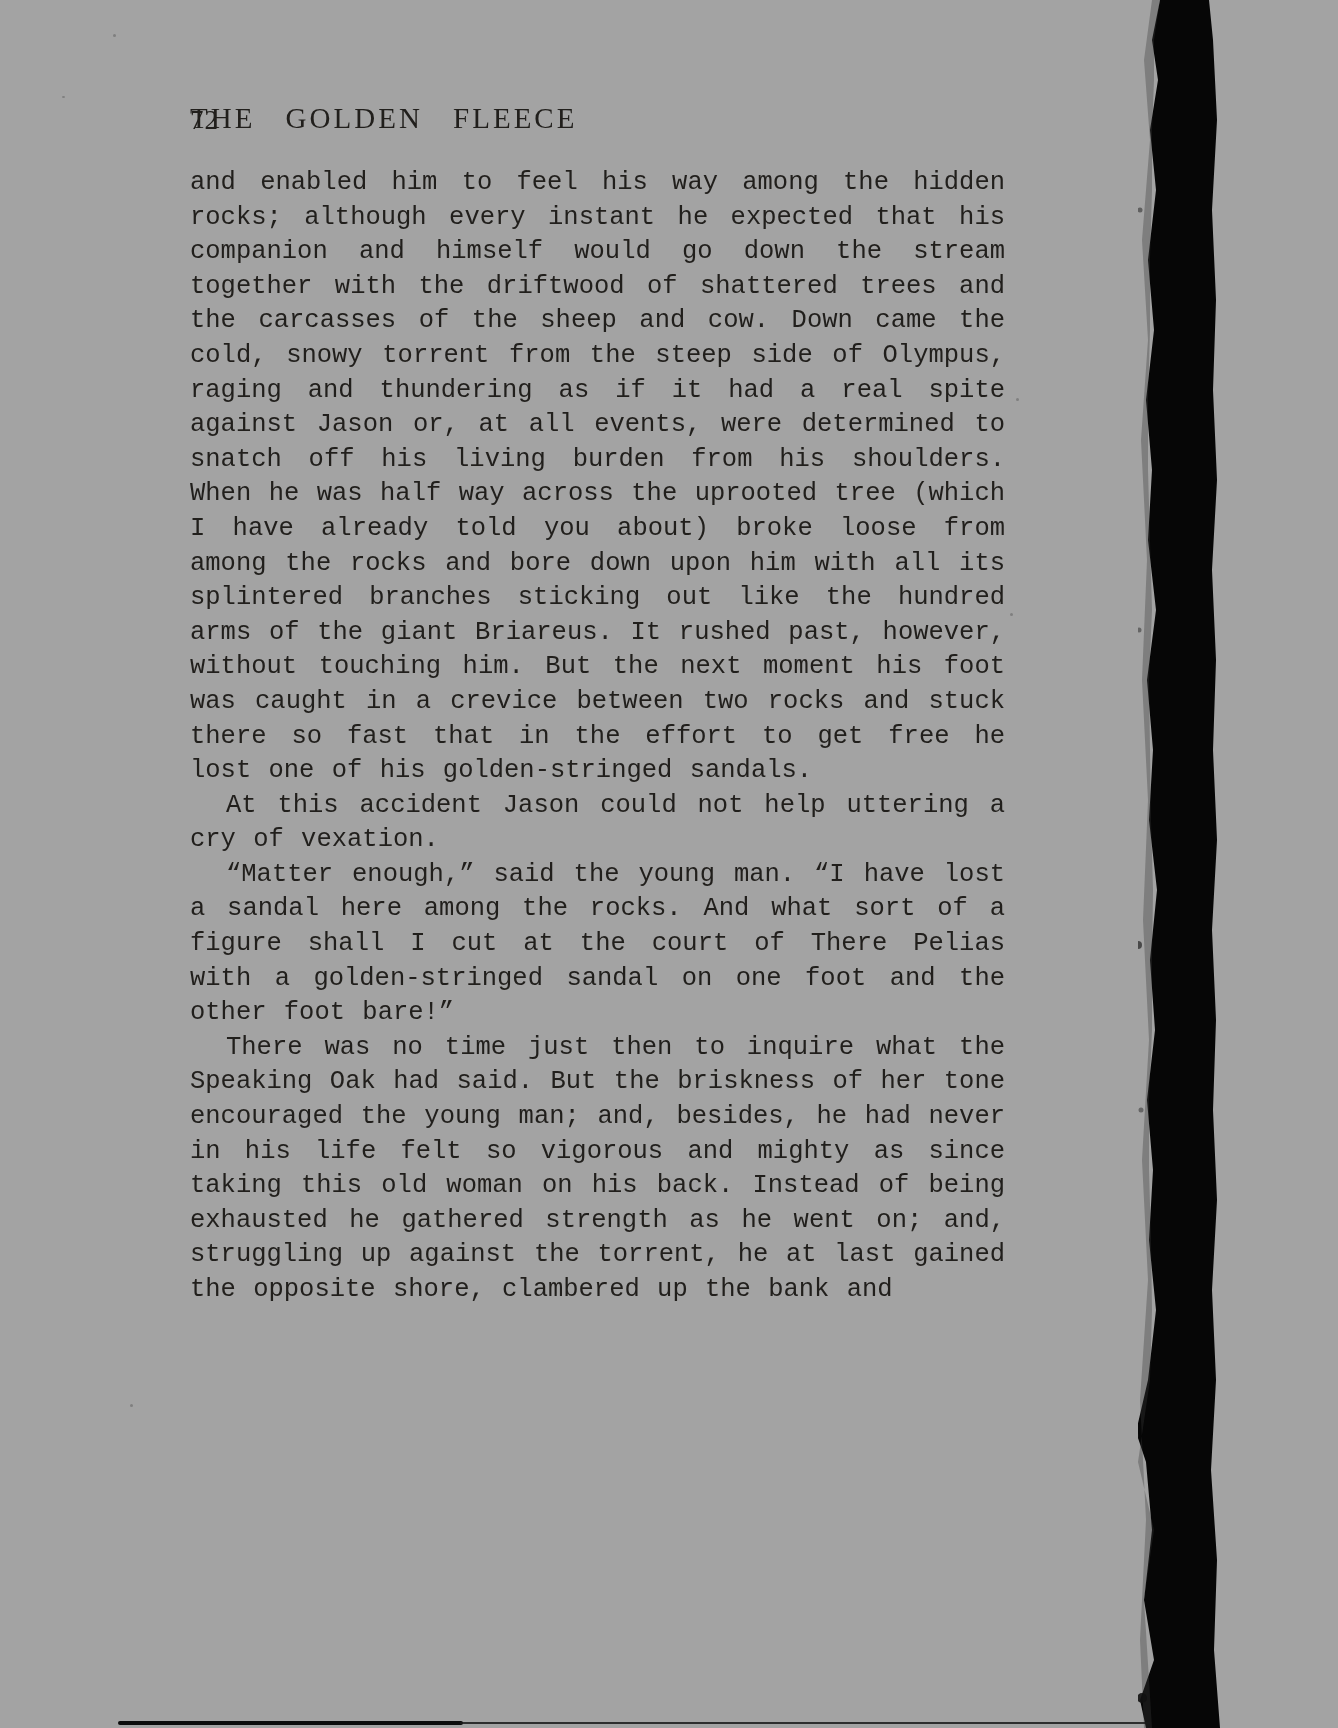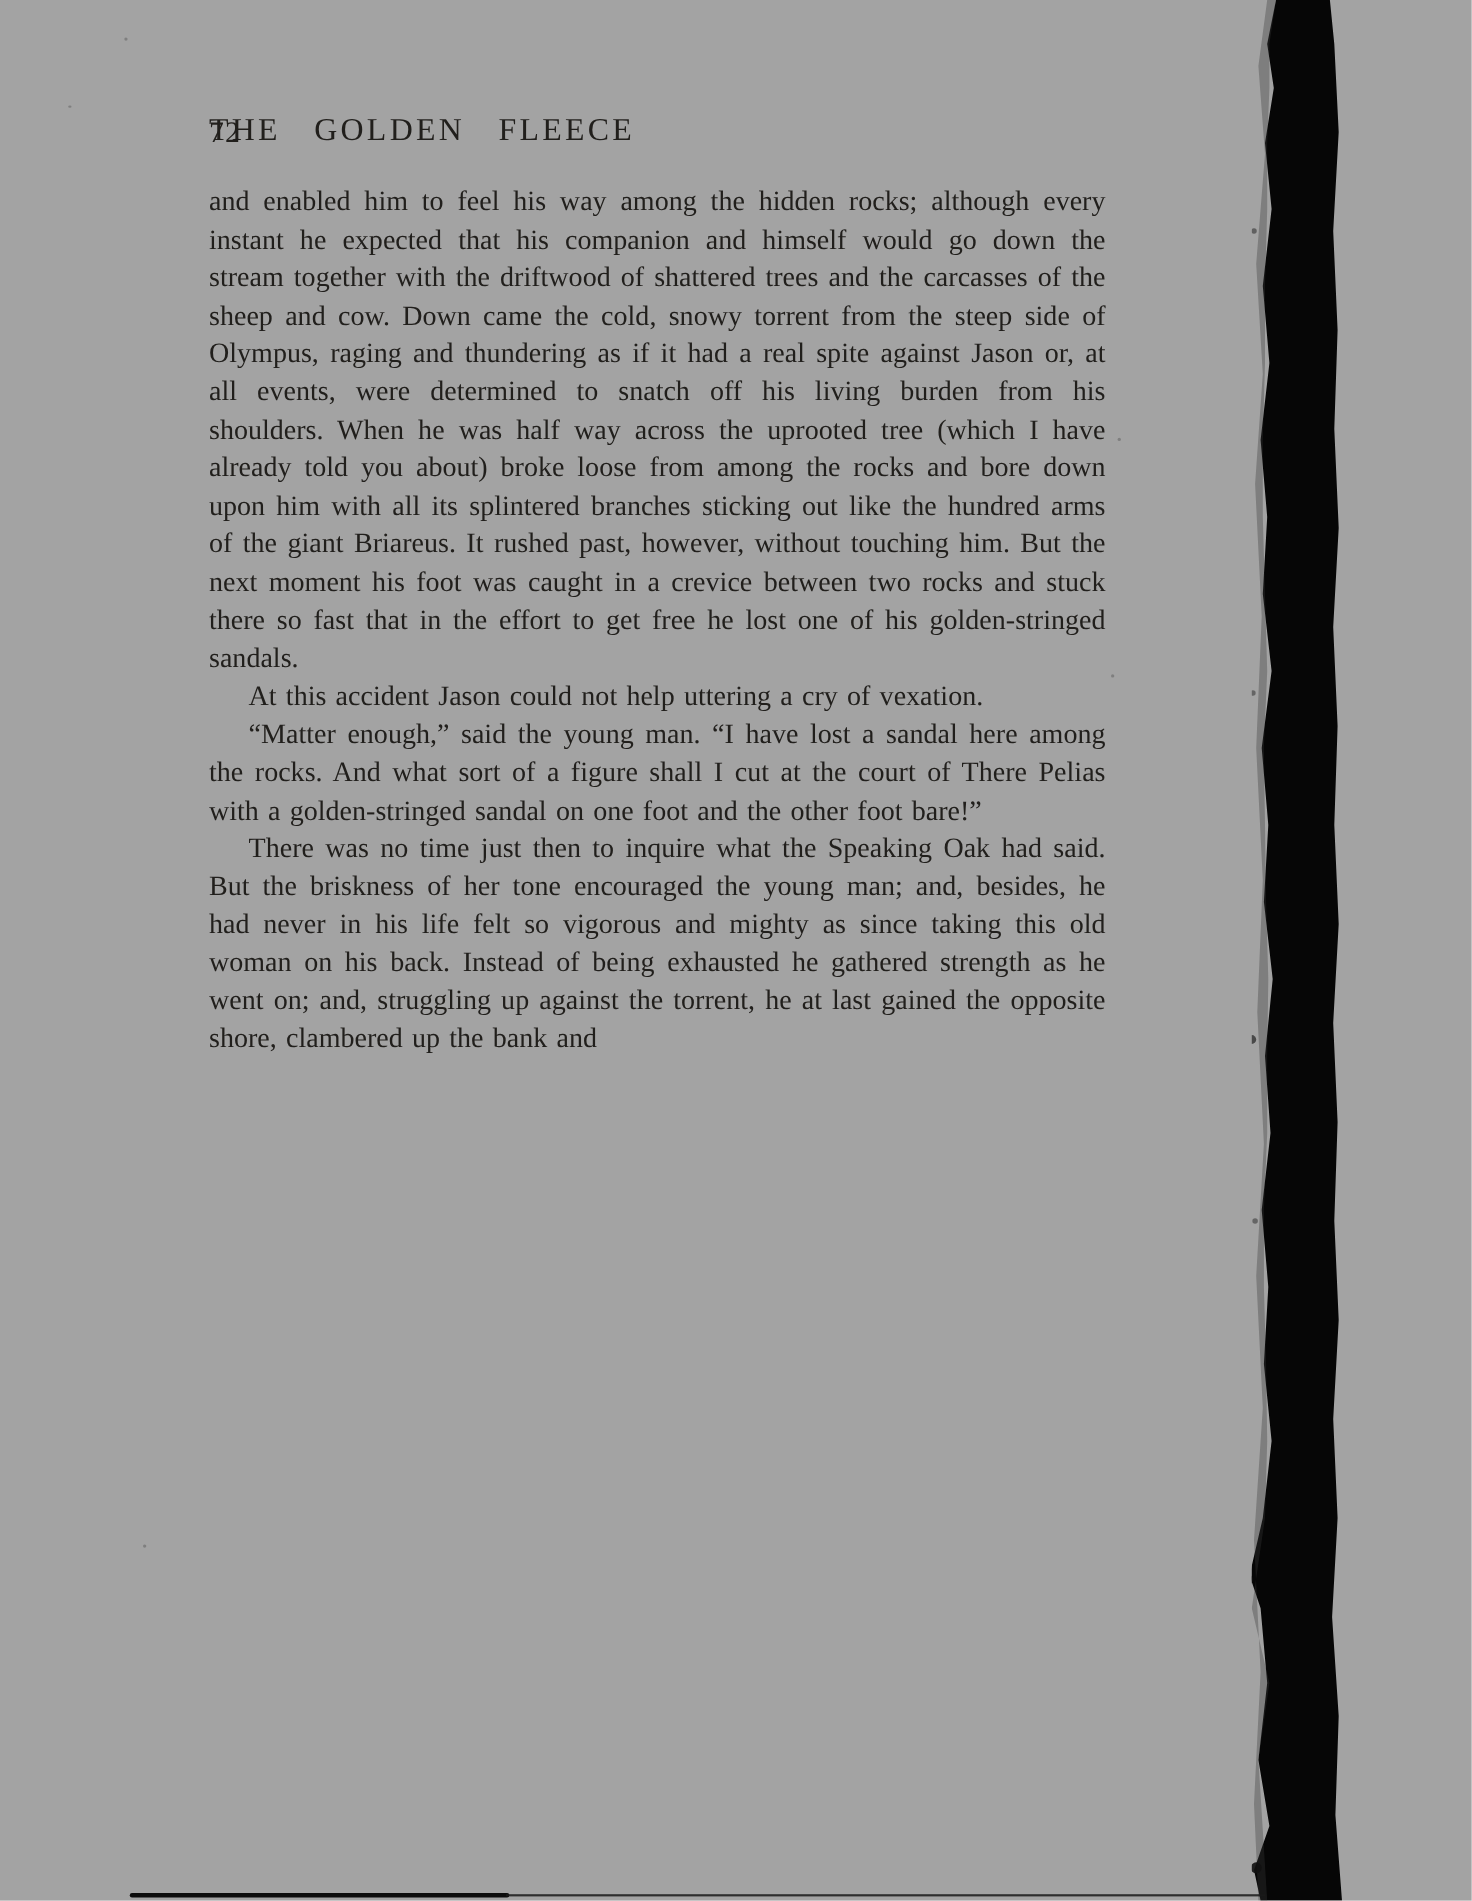--- a/index.html
+++ b/index.html
@@ -45,20 +45,21 @@
     width: 815px;
     font-size: 25.5px;
     line-height: 34.6px;
     text-align: justify;
     word-spacing: 2px;
   }
   .para {
     margin: 0;
     padding: 0;
     text-indent: 0;
+    font-family: Liberation Mono, monospace;
   }
   .para.indent {
     text-indent: 36px;
   }
   
   .scan-edge {
     position: absolute;
     top: 0;
     right: 0;
     width: 200px;

